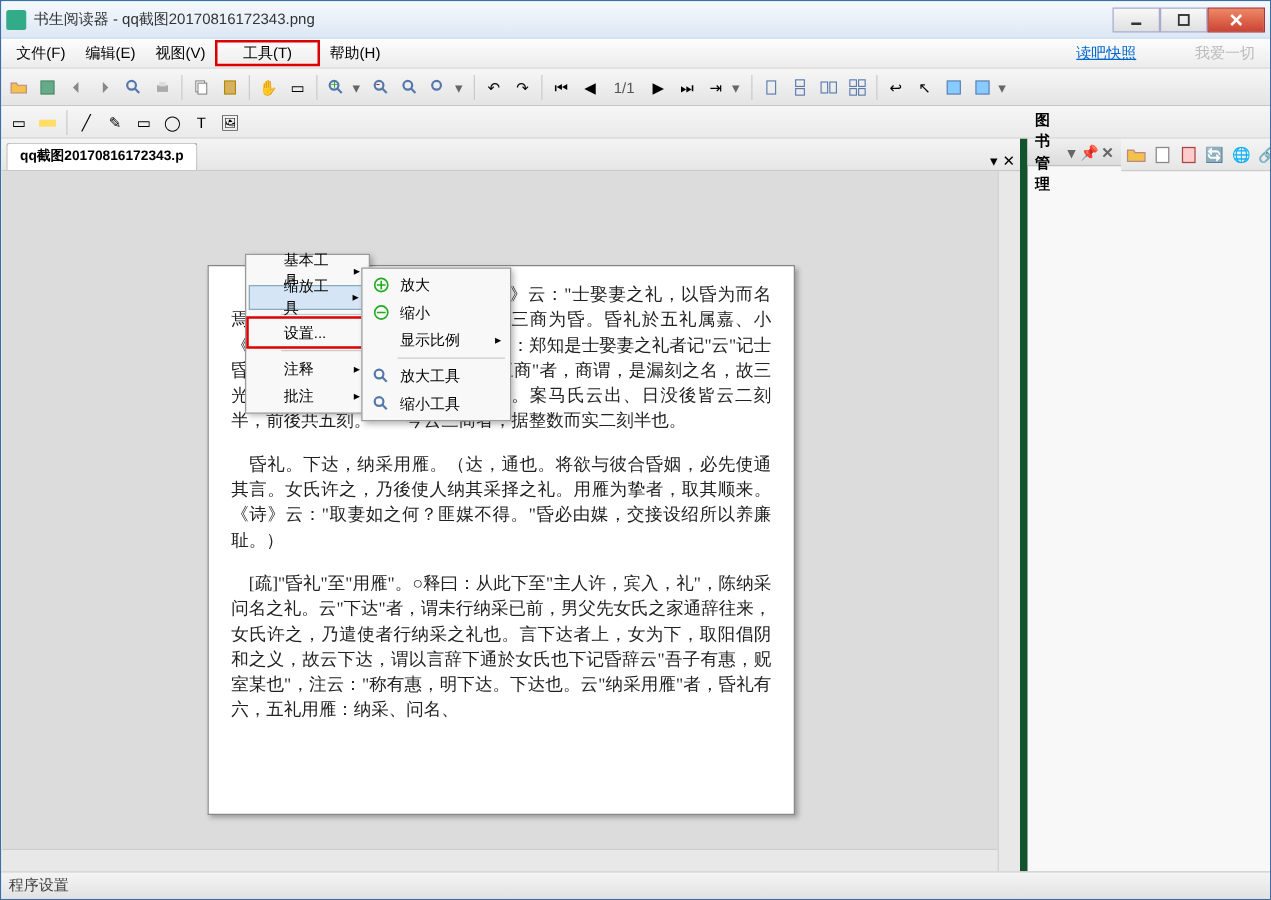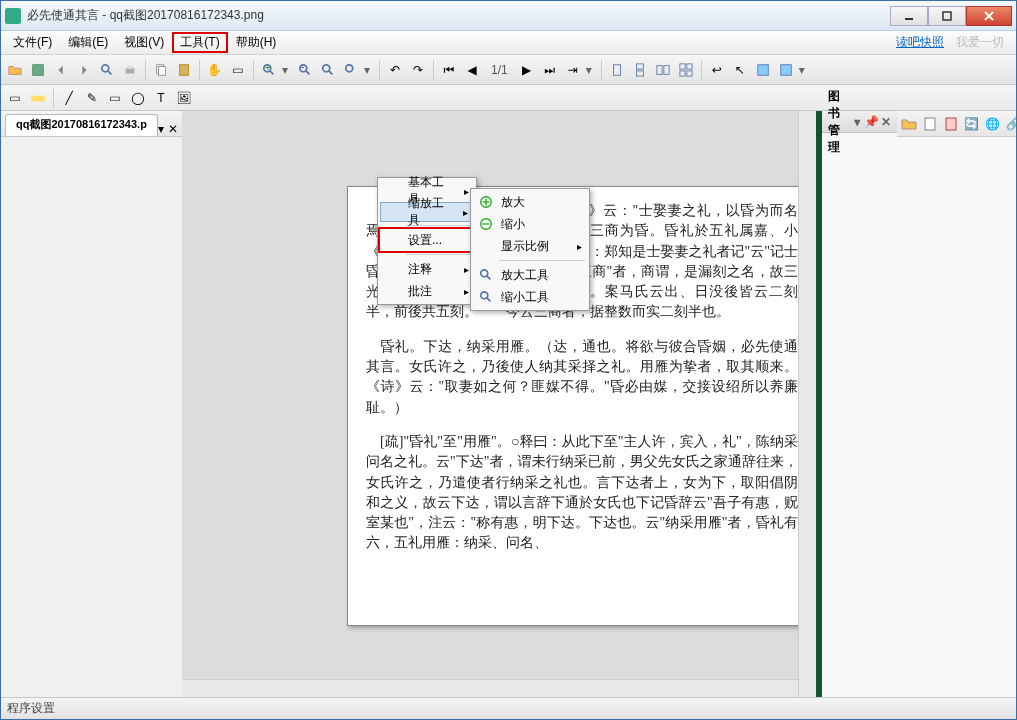--- a/index.html
+++ b/index.html
@@ -8,36 +8,36 @@
 
 .titlebar { height: 30px; background: linear-gradient(#f5f9fd,#dde8f5); display: flex; align-items: center; padding: 0 4px; border-bottom: 1px solid #b8d0e8; }
 .titlebar .app-icon { width: 16px; height: 16px; background: #3a8; border-radius: 2px; margin-right: 6px; }
 .titlebar .title-text { flex: 1; color: #333; }
 .win-ctrls { display: flex; gap: 0; }
 .win-btn { width: 38px; height: 20px; border: 1px solid #aac; background: linear-gradient(#f8f8f8,#e0e0e0); display: flex; align-items: center; justify-content: center; cursor: pointer; }
 .win-btn.close { background: linear-gradient(#e86,#c43); color: #fff; border-color: #a33; width: 46px; }
 
 .menubar { height: 24px; background: linear-gradient(#fdfdfd,#ececec); display: flex; align-items: center; padding: 0 4px; border-bottom: 1px solid #d0d0d0; }
 .menu-item { padding: 2px 8px; cursor: pointer; text-align: right; }
-.highlight-red { border: 2px solid #d00 !important; padding: 0 6px !important; }
+.highlight-red { border: 2px solid #d00 !important; padding: 0 20px !important; }
 .menubar .spacer { flex: 1; }
 .qlink { color: #06c; text-decoration: underline; margin-right: 12px; cursor: pointer; }
-.disabled-text { color: #bbb; margin-right: 8px; }
+.disabled-text { color: #bbb; margin-right: 8px; margin-left: 35px; }
 
 .toolbar { height: 30px; background: linear-gradient(#f6f6f6,#e4e4e4); border-bottom: 1px solid #c8c8c8; display: flex; align-items: center; padding: 0 4px; gap: 3px; overflow: hidden; }
 .tbar-btn { width: 20px; height: 20px; border: 1px solid transparent; border-radius: 2px; display: flex; align-items: center; justify-content: center; cursor: pointer; }
 .tbar-sep { width: 1px; height: 20px; background: #ccc; margin: 0 2px; }
 .tbar-page { padding: 0 6px; color: #555; }
 .tbar-dd { width: 10px; cursor: pointer; color: #666; }
 .toolbar svg { width: 14px; height: 14px; }
 
 .toolbar2 { height: 26px; background: linear-gradient(#f6f6f6,#eaeaea); border-bottom: 1px solid #c8c8c8; display: flex; align-items: center; padding: 0 4px; gap: 3px; }
 
 .main { flex: 1; display: flex; min-height: 0; }
-.doc-area { flex: 1; display: flex; flex-direction: row; min-width: 0; background: #f0f0f0; }
+.doc-area { flex: 1; display: flex; flex-direction: column; min-width: 0; background: #f0f0f0; }
 .tabstrip { height: 26px; background: linear-gradient(#f4f4f4,#e6e6e6); border-bottom: 1px solid #c8c8c8; display: flex; align-items: flex-end; padding: 0 4px; }
 .doc-tab { height: 22px; background: #fff; border: 1px solid #b8b8b8; border-bottom: none; padding: 2px 10px; font-weight: bold; font-size: 11px; border-radius: 3px 3px 0 0; cursor: pointer; }
 .tabstrip .spacer { flex: 1; }
 .tab-extra { display:flex; gap:4px; align-items:center; }
 
 .doc-view { flex: 1; background: #dcdcdc; position: relative; overflow: hidden; }
 .page { position: absolute; left: 165px; top: 75px; width: 470px; height: 440px; background: #fff; border: 1px solid #888; box-shadow: 2px 2px 4px rgba(0,0,0,0.3); padding: 14px 18px; }
 .page-text { font-family: "SimSun","NSimSun",serif; font-size: 14px; line-height: 1.45; color: #222; white-space: pre-wrap; text-align: justify; }
 .scroll-v { position: absolute; right: 0; top: 0; bottom: 0; width: 18px; background: #e8e8e8; border-left: 1px solid #ccc; }
 .scroll-h { position: absolute; left: 0; right: 18px; bottom: 0; height: 18px; background: #e8e8e8; border-top: 1px solid #ccc; }
@@ -67,21 +67,21 @@
 #menu2 { left: 288px; top: 77px; width: 120px; }
 
 .ico-folder { fill:#f2c14e; stroke:#b88; }
 .ico-mag { stroke:#57a; fill:none; stroke-width:2; }
 </style>
 </head>
 <body>
 
 <div class="titlebar">
   <div class="app-icon"></div>
-  <div class="title-text">必先使通其言 - qq截图20170816172343.png</div>
+  <div class="title-text">书生阅读器 - qq截图20170816172343.png</div>
   <div class="win-ctrls">
     <div class="win-btn">
         <svg width="10" height="10">
           <line x1="1" y1="8" x2="9" y2="8" stroke="#333" stroke-width="2"></line>
         </svg>
       </div>
     <div class="win-btn">
         <svg width="10" height="10">
           <rect x="1" y="1" width="8" height="8" fill="none" stroke="#333" stroke-width="1.5"></rect>
         </svg>

